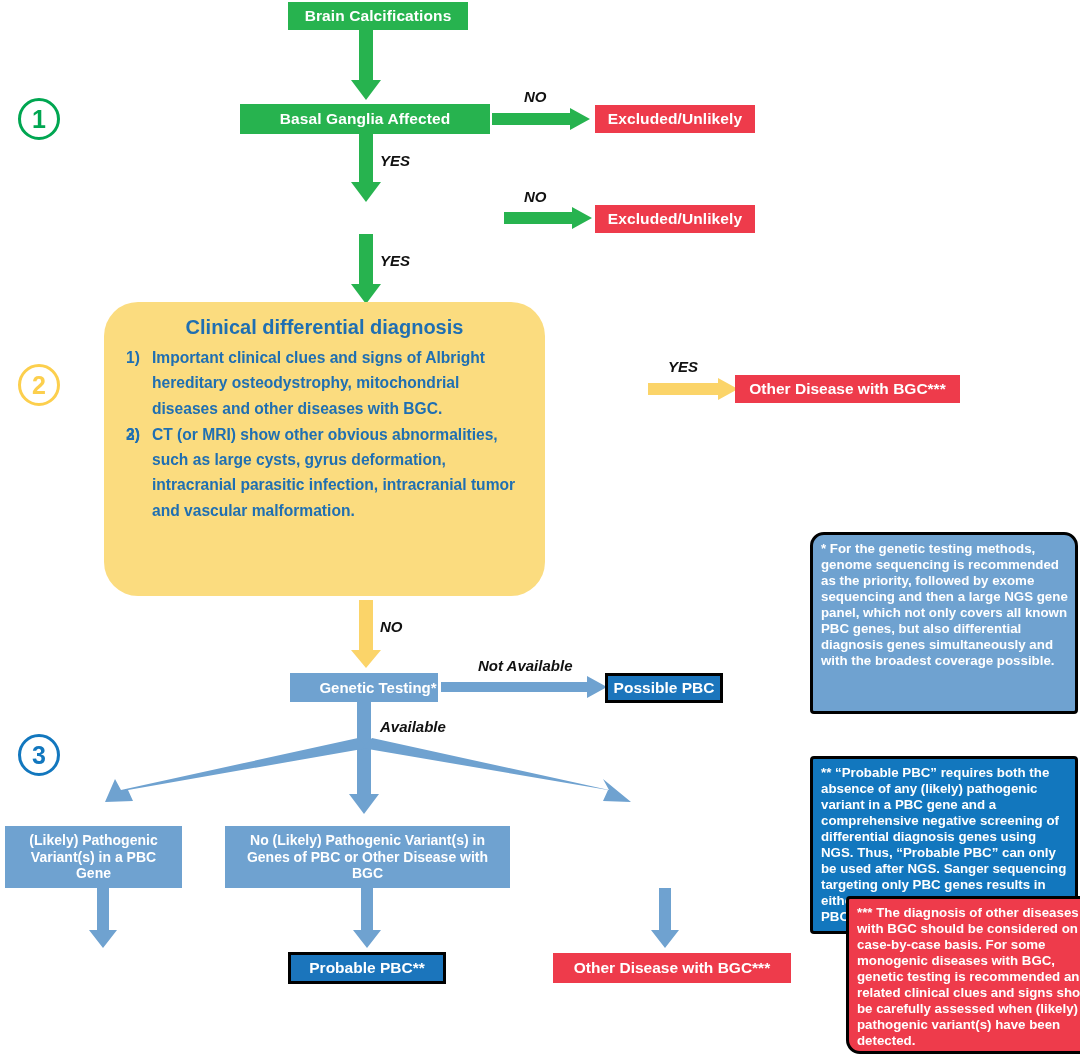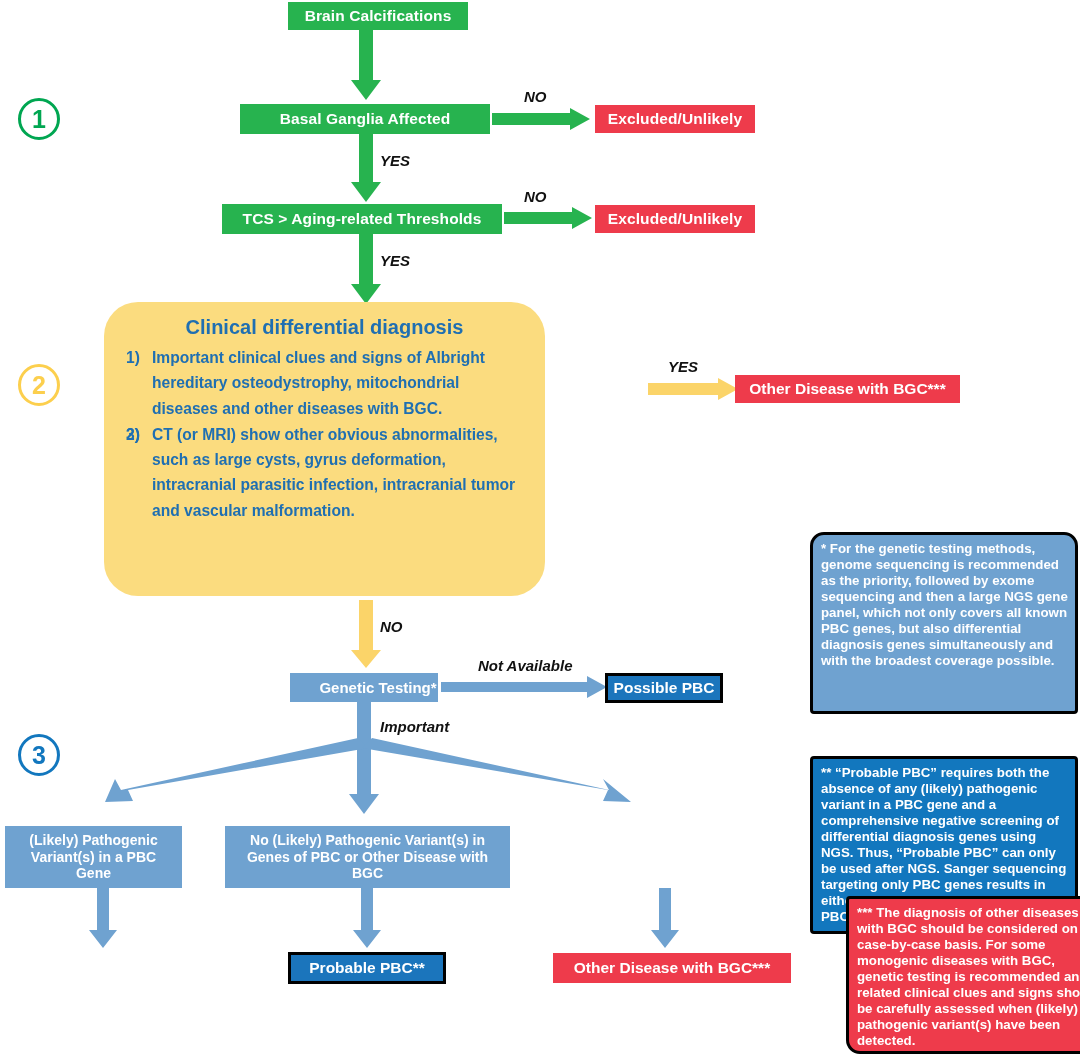--- a/index.html
+++ b/index.html
@@ -117,23 +117,20 @@
     <span>Excluded/Unlikely</span>
   </div>
 
   <div class="abs edge-label" style="left:380px;top:152px;">
     <span>YES</span>
   </div>
   <svg class="arrow" style="left:348px;top:134px;width:36px;height:70px;" viewBox="0 0 36 70">
     <path d="M11,0 L25,0 L25,48 L33,48 L18,68 L3,48 L11,48 Z" fill="#27B34F"></path>
   </svg>
 
-  <div class="abs box green-box" style="left:222px;top:204px;width:280px;height:30px;">
-    <span>TCS &gt; Aging-related Thresholds</span>
-  </div>
 
   <div class="abs edge-label" style="left:524px;top:188px;">
     <span>NO</span>
   </div>
   <svg class="arrow" style="left:504px;top:207px;width:90px;height:24px;" viewBox="0 0 90 24">
     <path d="M0,5 L68,5 L68,0 L88,11 L68,22 L68,17 L0,17 Z" fill="#27B34F"></path>
   </svg>
   <div class="abs box red-box" style="left:595px;top:205px;width:160px;height:28px;">
     <span>Excluded/Unlikely</span>
   </div>
@@ -187,21 +184,21 @@
     <span>Not Available</span>
   </div>
   <svg class="arrow" style="left:441px;top:676px;width:168px;height:24px;" viewBox="0 0 168 24">
     <path d="M0,6 L146,6 L146,0 L166,11 L146,22 L146,16 L0,16 Z" fill="#6FA2D0"></path>
   </svg>
   <div class="abs box darkblue-box" style="left:605px;top:673px;width:118px;height:30px;">
     <span>Possible PBC</span>
   </div>
 
   <div class="abs edge-label" style="left:380px;top:718px;">
-    <span>Important</span>
+    <span>Available</span>
   </div>
 
   <svg class="arrow" style="left:60px;top:702px;width:700px;height:120px;" viewBox="0 0 700 120">
 
     <path d="M297,0 L311,0 L311,92 L319,92 L304,112 L289,92 L297,92 Z" fill="#6FA2D0"></path>
 
     <path d="M298,36 L308,46 L68,88 L73,99 L45,100 L55,77 L61,88 Z" fill="#6FA2D0"></path>
 
     <path d="M302,46 L312,36 L549,88 L543,77 L571,100 L543,99 L548,88 Z" fill="#6FA2D0"></path>
   </svg>

